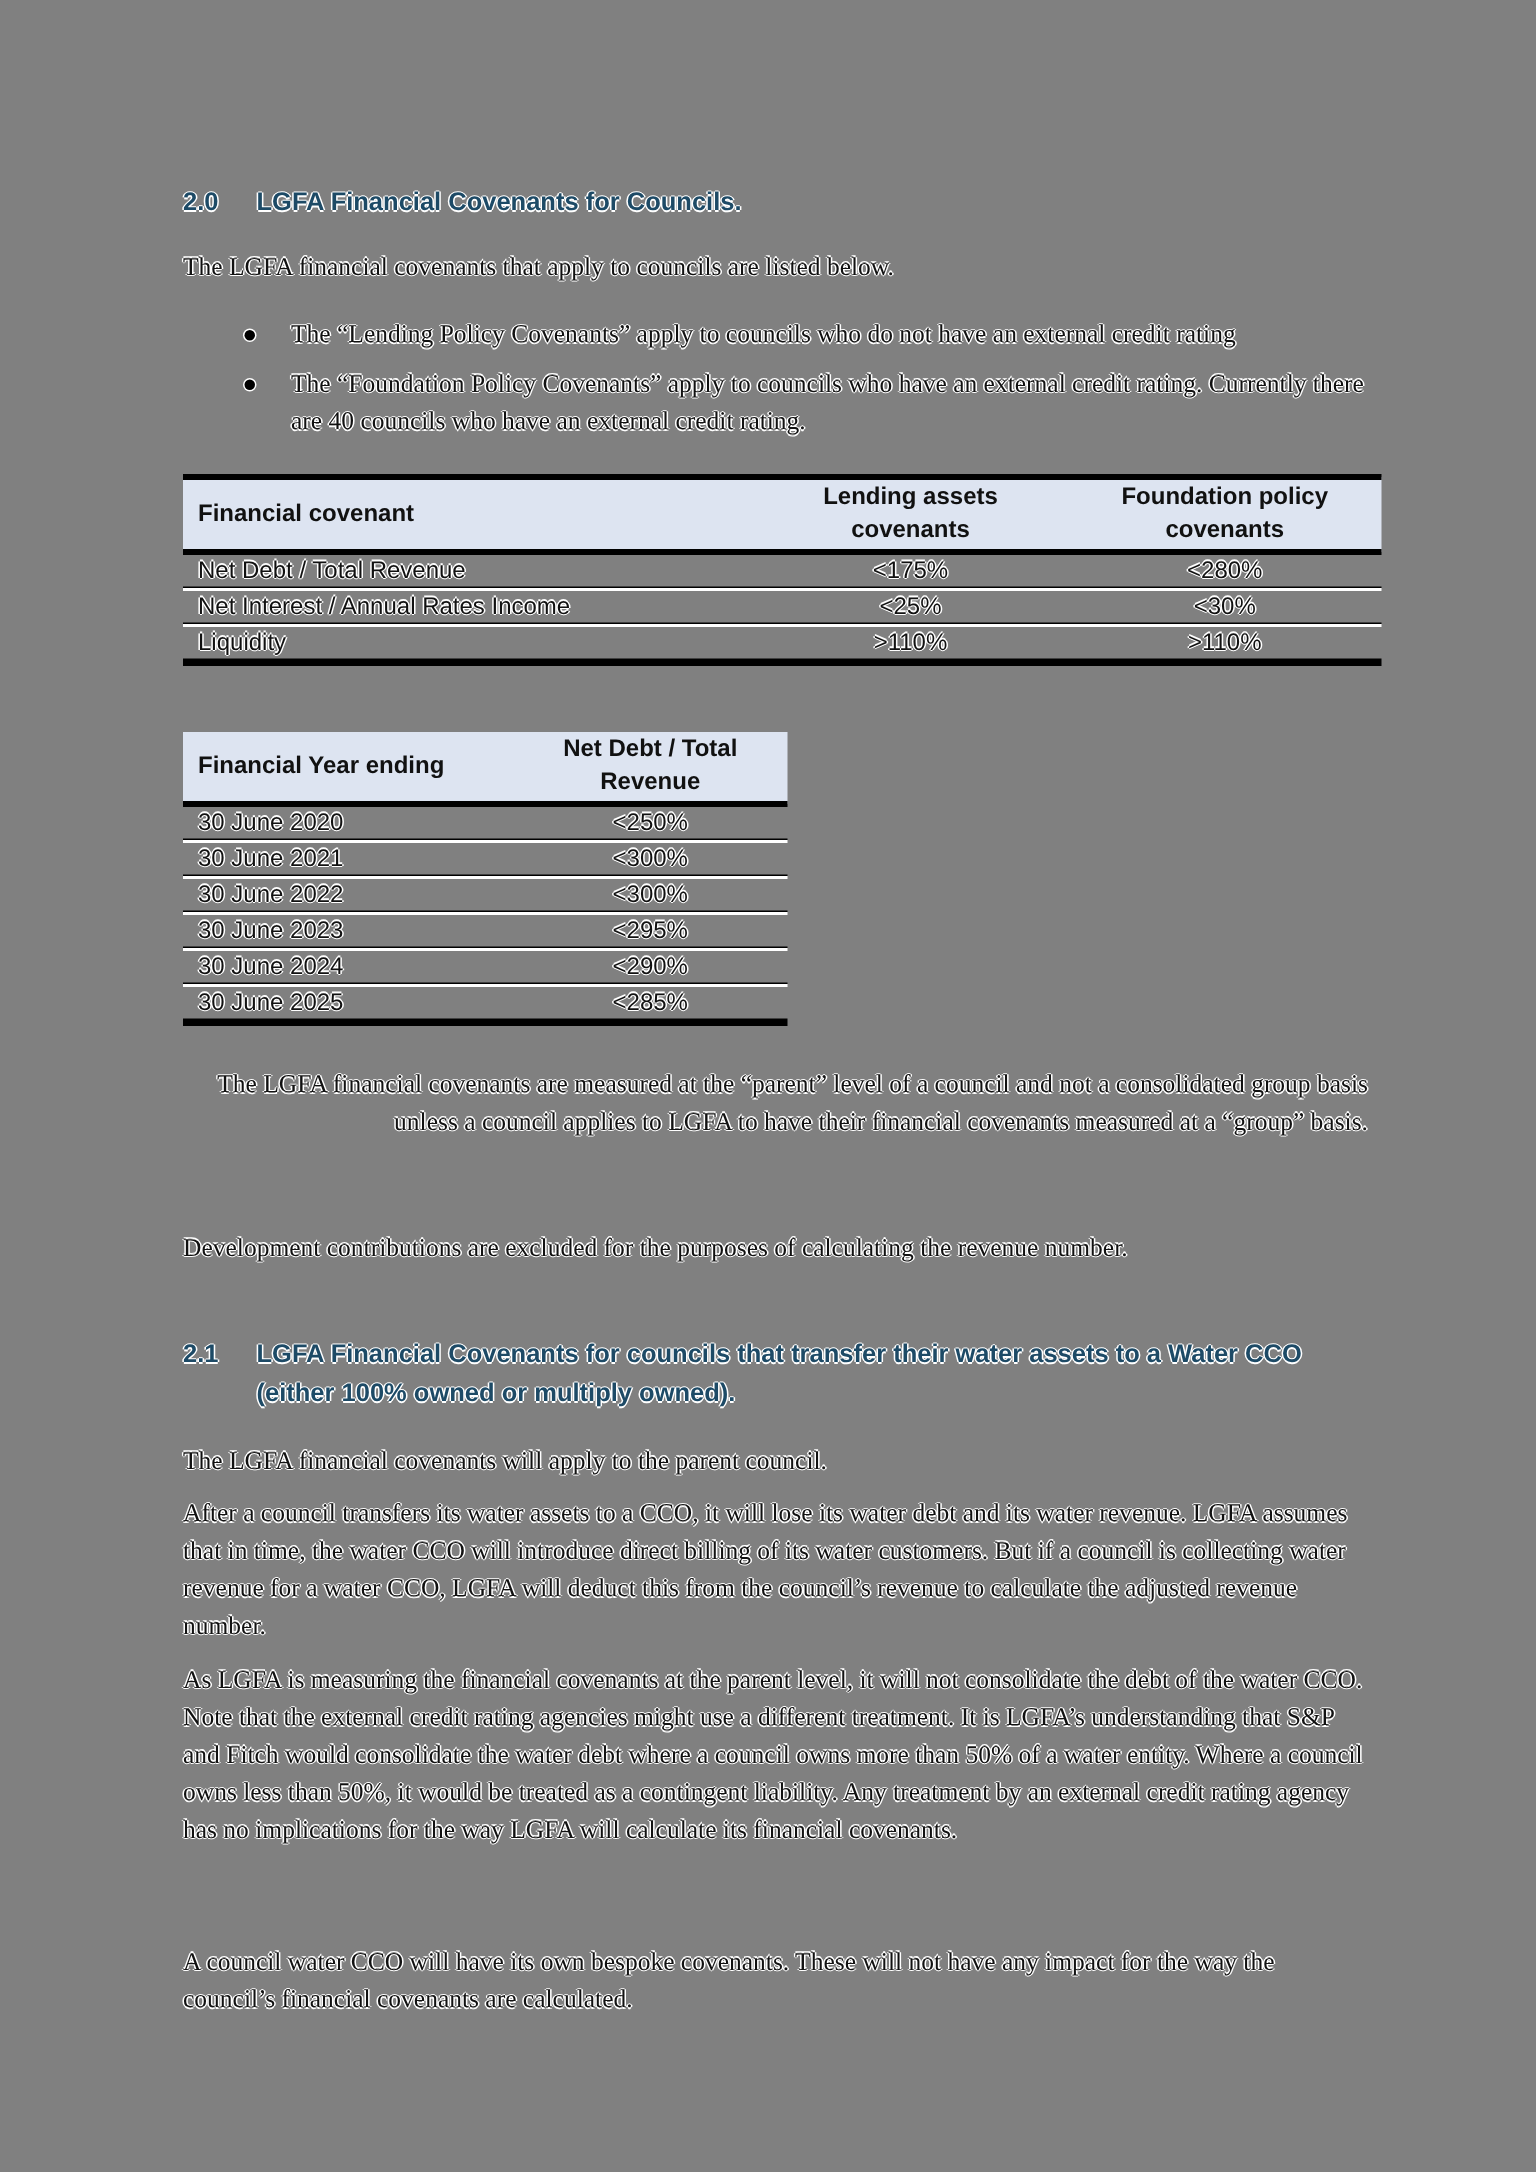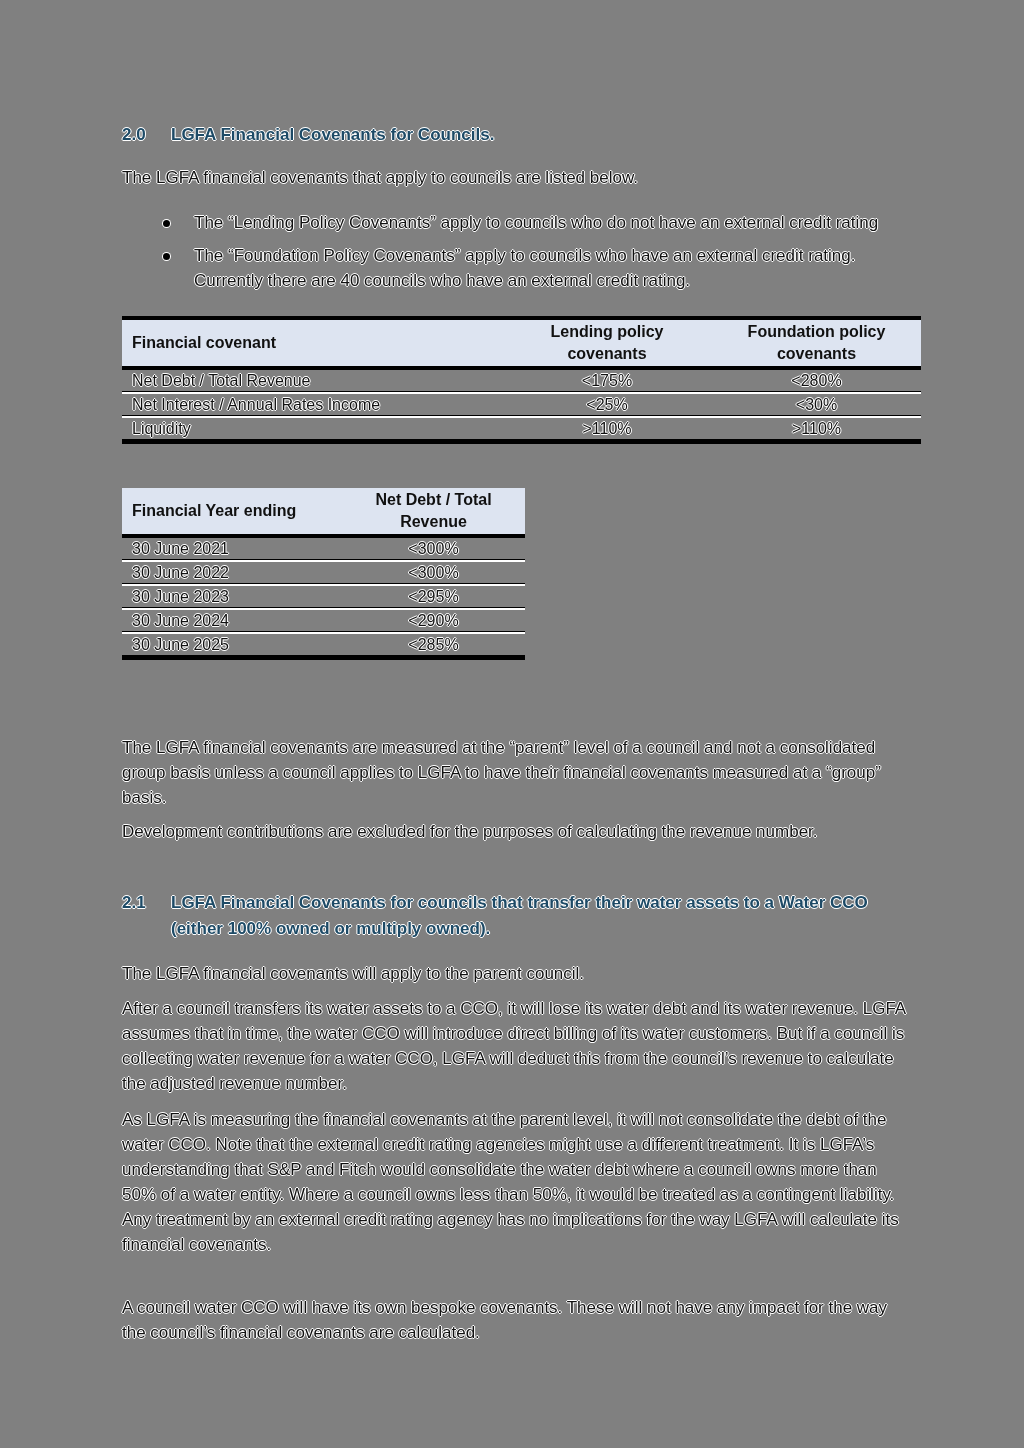--- a/index.html
+++ b/index.html
@@ -2,20 +2,21 @@
 <html><head>
   <meta charset="utf-8">
   <style>
     html, body { margin: 0; padding: 0; }
     body {
       width: 1024px; height: 1448px; background: #808080; position: relative; overflow: hidden;
       font-family: "Liberation Sans", "DejaVu Sans", sans-serif;
     }
     .halo {
       text-shadow: 1px 0 0 #fff, -1px 0 0 #fff, 0 1px 0 #fff, 0 -1px 0 #fff;
+      font-family: Liberation Serif, serif;
     }
     .text { color: #111; font-size: 17px; line-height: 25px; }
     .heading {
       position: absolute; left: 122px; color: #1d4a66; font-weight: bold; font-size: 17px; line-height: 26px;
       text-shadow: 1px 0 0 #fff, -1px 0 0 #fff, 0 1px 0 #fff, 0 -1px 0 #fff;
     }
     .heading .num { display: inline-block; width: 49px; }
     .heading .ttl { display: inline-block; vertical-align: top; width: 780px; }
     .para { position: absolute; left: 122px; width: 790px; }
     ul.bullets { position: absolute; left: 122px; top: 200px; width: 790px; margin: 10px; padding: 0; list-style: none; }
@@ -51,21 +52,21 @@
 
   <ul class="bullets text halo">
     <li><span class="dot"></span><span>The “Lending Policy Covenants” apply to councils who do not have an external credit rating</span></li>
     <li><span class="dot"></span><span>The “Foundation Policy Covenants” apply to councils who have an external credit rating.  Currently there are 40 councils who have an external credit rating.</span></li>
   </ul>
 
   <table class="t1">
     <thead>
       <tr>
         <th class="l" style="width:360px;">Financial covenant</th>
-        <th class="c" style="width:190px;">Lending policy covenants</th>
+        <th class="c" style="width:190px;">Lending assets covenants</th>
         <th class="c">Foundation policy covenants</th>
       </tr>
     </thead>
     <tbody>
       <tr>
         <td class="l">Net Debt / Total Revenue</td>
         <td class="c">&lt;175%</td>
         <td class="c">&lt;280%</td>
       </tr>
       <tr>
@@ -83,20 +84,24 @@
 
   <table class="t2">
     <thead>
       <tr class="hdr">
         <th class="l" style="width:200px;">Financial Year ending</th>
         <th class="c">Net Debt / Total Revenue</th>
       </tr>
     </thead>
     <tbody>
       <tr>
+        <td class="l">30 June 2020</td>
+        <td class="c">&lt;250%</td>
+      </tr>
+      <tr>
         <td class="l">30 June 2021</td>
         <td class="c">&lt;300%</td>
       </tr>
       <tr>
         <td class="l">30 June 2022</td>
         <td class="c">&lt;300%</td>
       </tr>
       <tr>
         <td class="l">30 June 2023</td>
         <td class="c">&lt;295%</td>
@@ -105,21 +110,21 @@
         <td class="l">30 June 2024</td>
         <td class="c">&lt;290%</td>
       </tr>
       <tr>
         <td class="l">30 June 2025</td>
         <td class="c">&lt;285%</td>
       </tr>
     </tbody>
   </table>
 
-  <div class="para text halo" style="top:735px;">The LGFA financial covenants are measured at the “parent” level of a council and not a consolidated group basis unless a council applies to LGFA to have their financial covenants measured at a “group” basis.</div>
+  <div class="para text halo" style="top:710px;text-align:right;">The LGFA financial covenants are measured at the “parent” level of a council and not a consolidated group basis unless a council applies to LGFA to have their financial covenants measured at a “group” basis.</div>
   <div class="para text halo" style="top:819px;">Development contributions are excluded for the purposes of calculating the revenue number.</div>
 
   <div class="heading" style="top:890px;">
     <span class="num">2.1</span><span class="ttl" style="width:740px;">LGFA Financial Covenants for councils that transfer their water assets to a Water CCO (either 100% owned or multiply owned).</span>
   </div>
 
   <div class="para text halo" style="top:961px;">The LGFA financial covenants will apply to the parent council.</div>
   <div class="para text halo" style="top:996px;">After a council transfers its water assets to a CCO, it will lose its water debt and its water revenue.  LGFA assumes that in time, the water CCO will introduce direct billing of its water customers.  But if a council is collecting water revenue for a water CCO, LGFA will deduct this from the council’s revenue to calculate the adjusted revenue number.</div>
   <div class="para text halo" style="top:1107px;">As LGFA is measuring the financial covenants at the parent level, it will not consolidate the debt of the water CCO.  Note that the external credit rating agencies might use a different treatment.  It is LGFA’s understanding that S&amp;P and Fitch would consolidate the water debt where a council owns more than 50% of a water entity.  Where a council owns less than 50%, it would be treated as a contingent liability.  Any treatment by an external credit rating agency has no implications for the way LGFA will calculate its financial covenants.</div>
   <div class="para text halo" style="top:1268px;margin-top:27px;">A council water CCO will have its own bespoke covenants.  These will not have any impact for the way the council’s financial covenants are calculated.</div>

